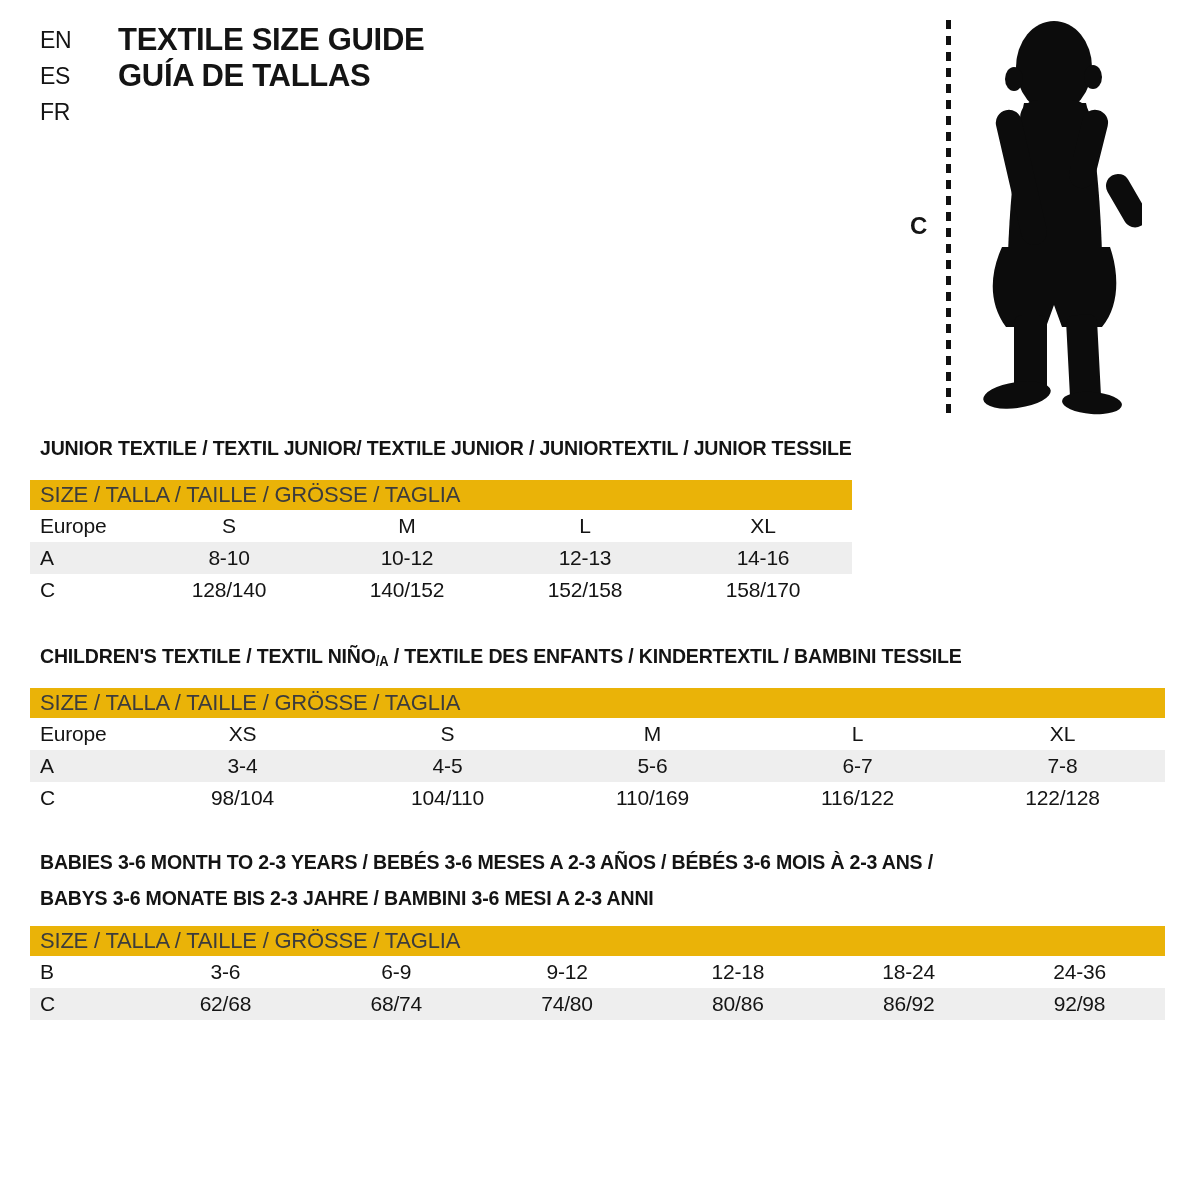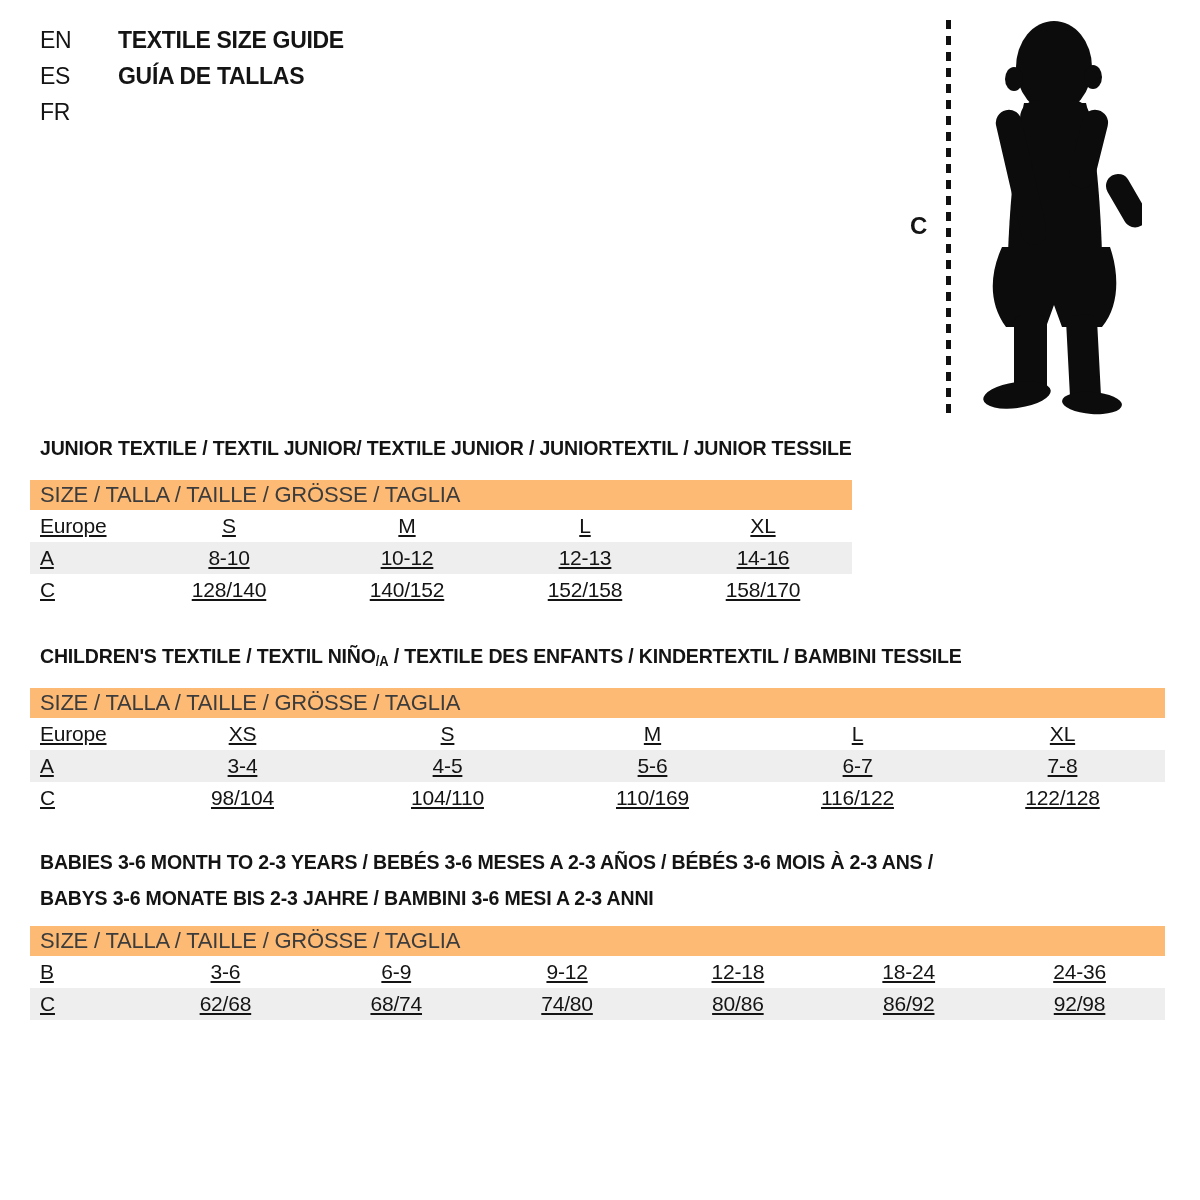--- a/index.html
+++ b/index.html
@@ -3,38 +3,38 @@
 <meta charset="utf-8">
 <style>
   html,body{margin:0;padding:0;background:#fff;}
   .page{position:relative;width:1200px;height:1200px;background:#ffffff;overflow:hidden;
         font-family:"Liberation Sans", sans-serif;color:#141414;}
 
   
   .lang-list{position:absolute;left:40px;top:22px;}
   .lang-row{display:flex;height:36px;align-items:center;}
   .lang-code{width:78px;font-weight:normal;font-size:23px;letter-spacing:-0.3px;}
-  .lang-title{font-weight:bold;font-size:23px;letter-spacing:-0.3px;white-space:nowrap;}
+  .lang-title{font-weight:bold;font-size:31px;letter-spacing:-0.3px;white-space:nowrap;}
 
   
   .figure-line{position:absolute;left:946px;top:20px;width:5px;height:396px;
     background:repeating-linear-gradient(to bottom,#101010 0 9px,transparent 9px 16px);}
   .figure-label{position:absolute;left:910px;top:212px;font-size:24px;font-weight:bold;}
   .figure-svg{position:absolute;left:962px;top:14px;}
 
   
   .sec-title{position:absolute;font-size:21px;font-weight:bold;white-space:nowrap;
     letter-spacing:-0.2px;transform:scaleX(0.93);transform-origin:left center;}
   .sec-title .sub{font-size:14px;vertical-align:-3px;}
 
   
   .tbl{position:absolute;}
-  .band{height:30px;line-height:30px;background:#fdba74;padding-left:10px;
+  .band{height:30px;line-height:30px;background:#eab308;padding-left:10px;
     font-size:22px;color:#3c3c3c;letter-spacing:-0.2px;white-space:nowrap;}
-  .trow{display:flex;align-items:center;height:32px;font-size:21px;letter-spacing:-0.2px;text-decoration:underline;}
+  .trow{display:flex;align-items:center;height:32px;font-size:21px;letter-spacing:-0.2px;}
   .trow .lbl{width:110px;padding-left:10px;box-sizing:border-box;}
   .trow .val{flex:1;text-align:center;}
   .trow.shaded{background:#eeeeee;}
 
   
   .legend{position:absolute;left:40px;top:1062px;}
   .legend-line{height:37px;line-height:37px;font-size:21px;font-weight:bold;white-space:nowrap;
     transform:scaleX(0.94);transform-origin:left center;letter-spacing:-0.2px;}
 </style>
 </head>

